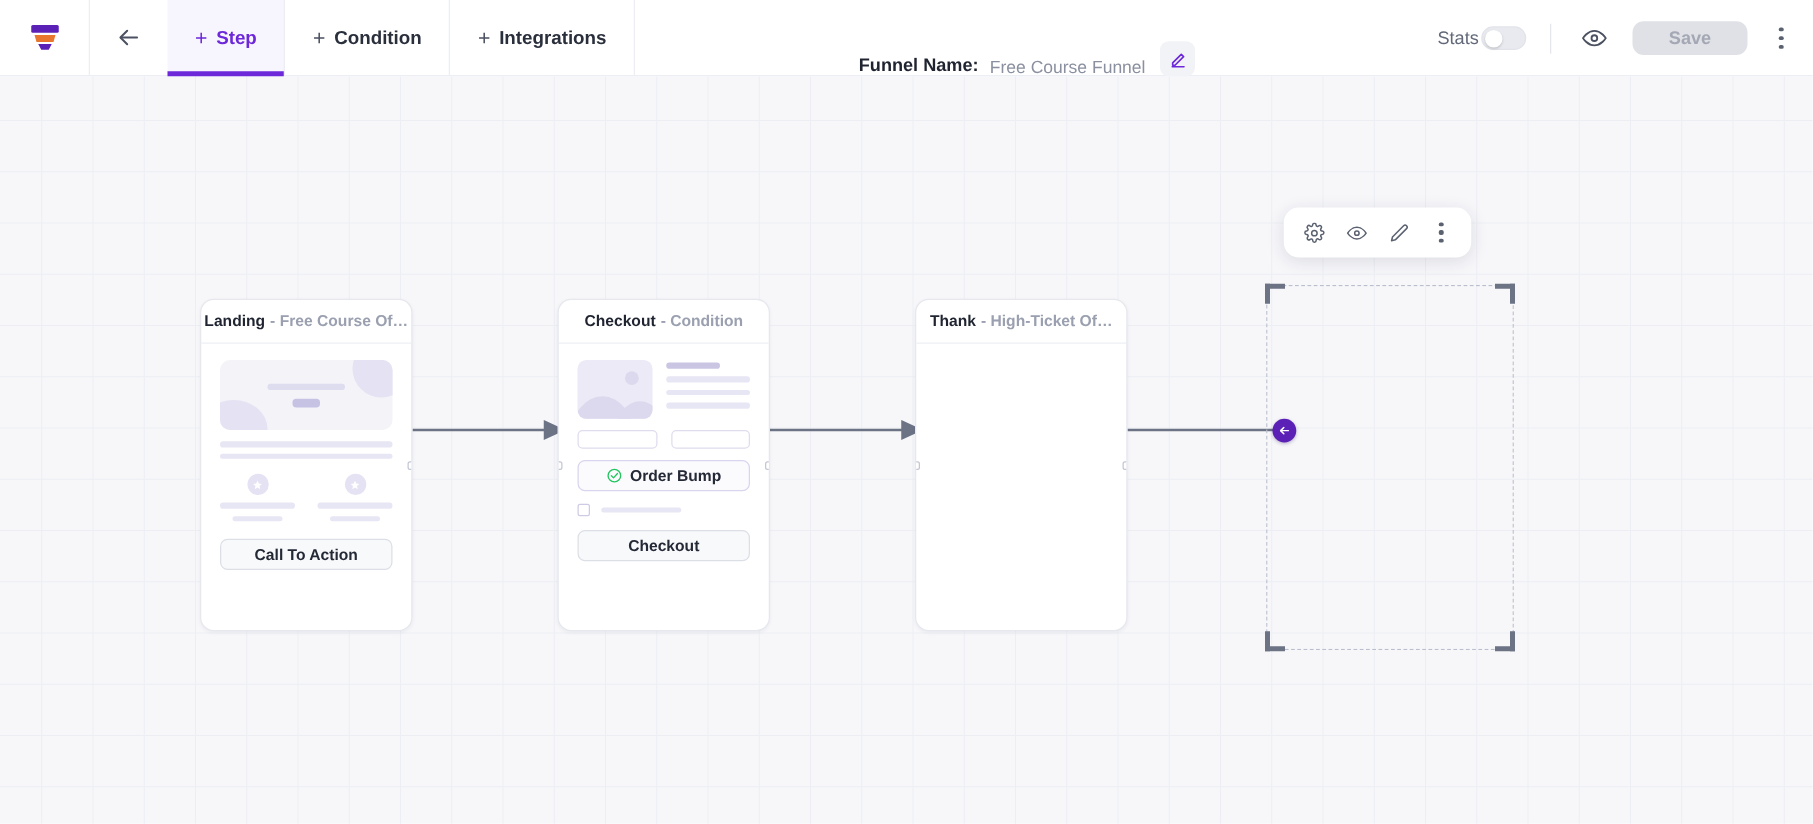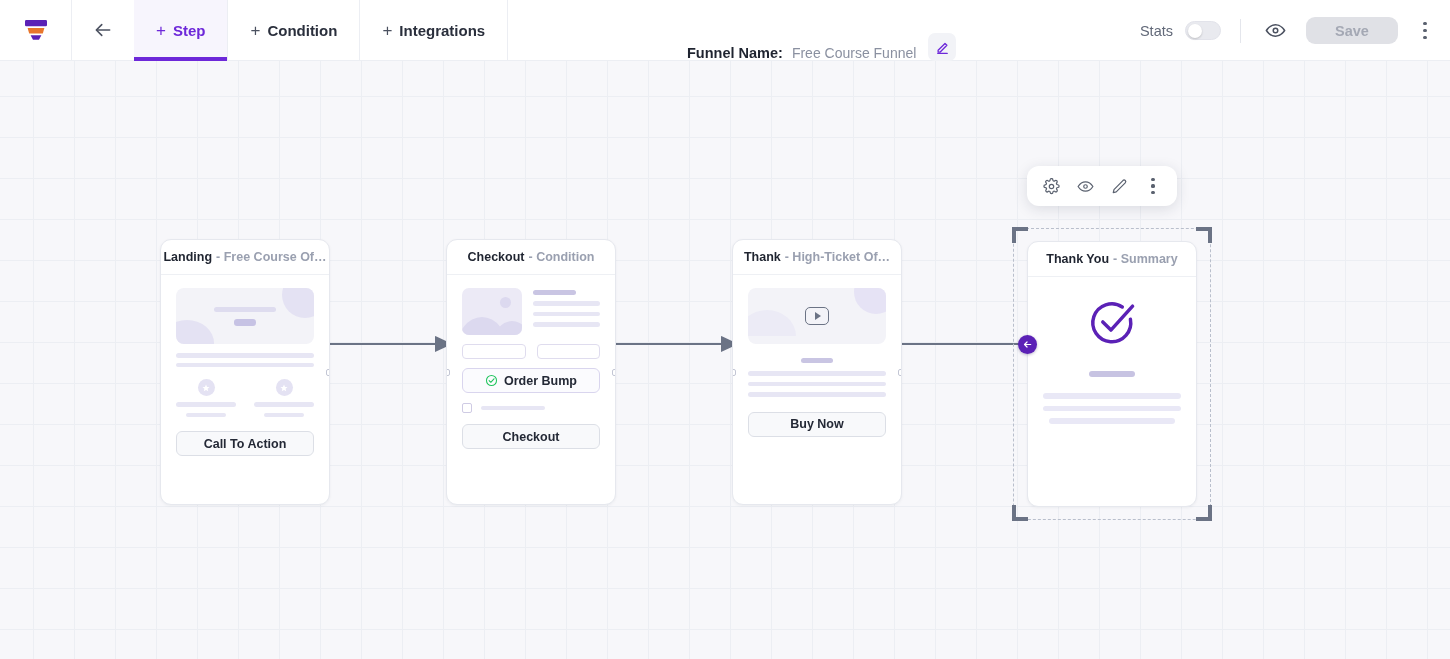--- a/index.html
+++ b/index.html
@@ -61,21 +61,21 @@
     display: flex; align-items: center; justify-content: center;
     cursor: pointer; border: none;
   }
   .fn-edit-btn svg { width: 15px; height: 15px; }
 
   .hdr-right {
     position: absolute; right: 0; top: 0; height: 61px;
     display: flex; align-items: center; gap: 0;
     padding-right: 12px;
   }
-  .stats-label { font-size: 14.5px; color: #616878; margin-right: 12px; }
+  .stats-label { font-size: 14.5px; color: #616878; margin-right: 2px; }
   .toggle {
     width: 36px; height: 19px; border-radius: 10px;
     background: #e9eaef; position: relative; cursor: pointer;
     border: 1px solid #e2e3ea;
   }
   .toggle .knob {
     position: absolute; left: 2px; top: 1.5px;
     width: 14px; height: 14px; border-radius: 50%;
     background: #ffffff; box-shadow: 0 1px 2px rgba(0,0,0,.18);
   }
@@ -431,67 +431,31 @@
     </div>
     <span class="handle left"></span>
     <span class="handle right"></span>
   </div>
 
   <div class="node" style="left:732px; top:178px; width:170px; height:266px;">
     <div class="node-head">
       <span class="node-title">Thank</span>
       <span class="node-sub">- High-Ticket Of…</span>
     </div>
-    <div class="node-body">
-      <div class="up-hero">
-        <span class="up-blob-tr"></span>
-        <span class="up-swoosh"></span>
-        <span class="play-box">
-          <span class="play-tri"></span>
-        </span>
-      </div>
-      <div class="up-mid">
-        <span class="sk-bar"></span>
-      </div>
-      <div class="up-lines">
-        <span class="sk-bar"></span>
-        <span class="sk-bar"></span>
-        <span class="sk-bar"></span>
-      </div>
-      <div class="node-btn" style="margin-top:15px;">Buy Now</div>
-    </div>
     <span class="handle left"></span>
     <span class="handle right"></span>
   </div>
 
   <div class="selection" style="left:1013px; top:167px; width:198px; height:292px;">
     <span class="corner tl"></span>
     <span class="corner tr"></span>
     <span class="corner bl"></span>
     <span class="corner br"></span>
   </div>
 
-  <div class="node" style="left:1027px; top:180px; width:170px; height:266px;">
-    <div class="node-head">
-      <span class="node-title">Thank You</span>
-      <span class="node-sub">- Summary</span>
-    </div>
-    <div class="ty-body">
-      <svg class="ty-check" viewBox="0 0 48 48" fill="none" stroke="#5b21b6" stroke-width="3.2" stroke-linecap="round" stroke-linejoin="round">
-        <path d="M41 20.5 A17.5 17.5 0 1 1 33.5 9.2"></path>
-        <polyline points="15.5,23 23,30.5 43,8.5"></polyline>
-      </svg>
-      <span class="ty-bar-main"></span>
-      <div class="ty-lines">
-        <span class="sk-bar"></span>
-        <span class="sk-bar"></span>
-        <span class="sk-bar short"></span>
-      </div>
-    </div>
-  </div>
 
   <div class="arrow-handle" style="left:1018px; top:274px;">
     <svg viewBox="0 0 24 24" fill="none" stroke="#ffffff" stroke-width="2.6" stroke-linecap="round" stroke-linejoin="round">
       <line x1="19" y1="12" x2="6" y2="12"></line>
       <polyline points="11,6.5 5.5,12 11,17.5"></polyline>
     </svg>
   </div>
 
   <div class="node-toolbar" style="left:1027px; top:105px;">
     <div class="tb-btn">

